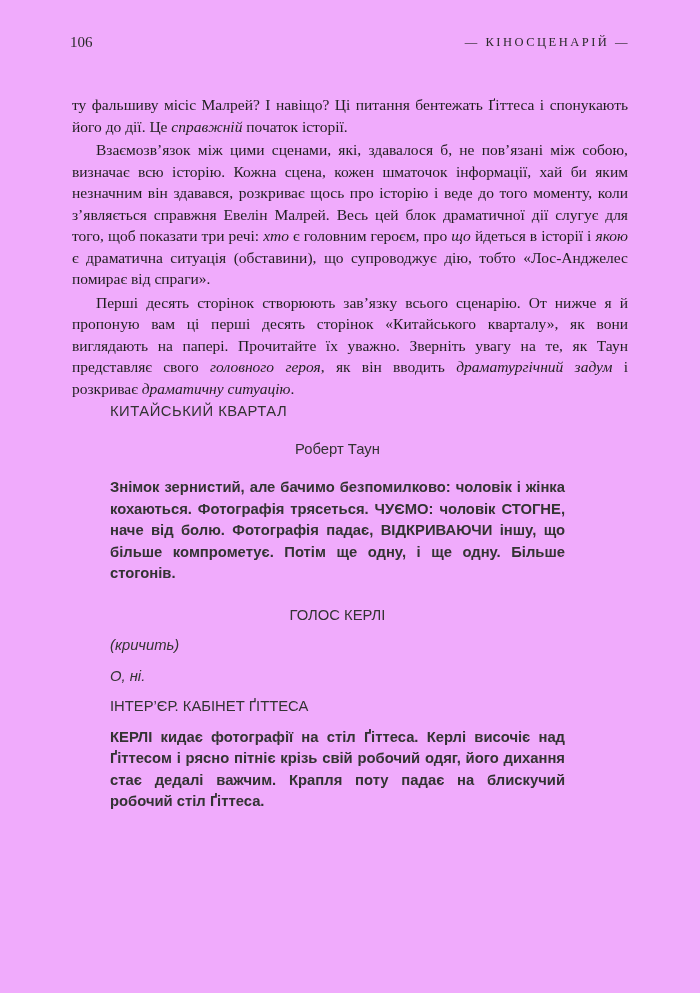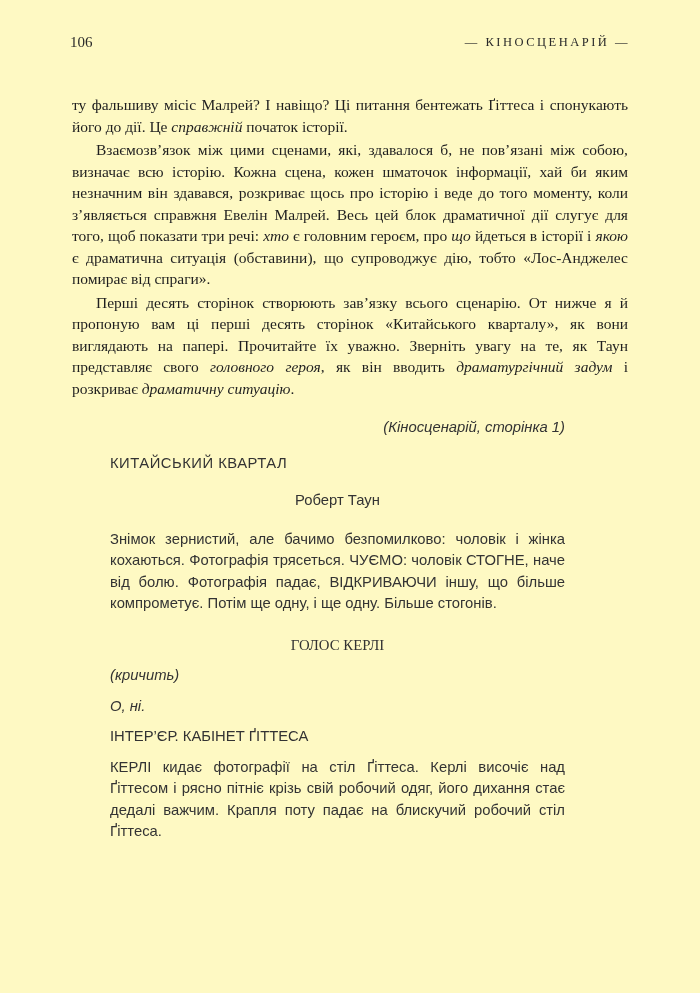--- a/index.html
+++ b/index.html
@@ -1,21 +1,21 @@
 <!DOCTYPE html>
 <html lang="uk"><head>
 <meta charset="utf-8">
 <style>
   html, body { margin: 0; padding: 0; background: #ffffff; }
   .page {
     position: relative;
     width: 700px;
     height: 993px;
     margin: 0 auto;
-    background: #fef9c3;
+    background: #f0abfc;
     box-sizing: border-box;
     padding: 34px 70px 0 70px;
     overflow: hidden;
     color: #1f1f1f;
     font-family: "Liberation Serif", serif;
   }
   
   .header {
     position: relative;
     height: 20px;
@@ -62,43 +62,42 @@
   }
   .script-title {
     letter-spacing: 0.5px;
     margin: 0 0 10px 0;
   }
   .script-author {
     text-align: center;
     margin: 16px 0 17px 0;
   }
   .sblock { margin: 0 0 9px 0; }
-  .sblock.action { text-align: justify; margin-bottom: 10px; }
-  .sblock.character { text-align: center; margin-top: 20px; font-family: Liberation Serif, serif; }
+  .sblock.action { text-align: justify; margin-bottom: 10px; font-weight: bold; }
+  .sblock.character { text-align: center; margin-top: 20px; }
   .sblock.parenthetical { font-style: italic; }
   .sblock.dialogue-italic { font-style: italic; }
 </style>
 </head>
 <body>
 
 <div class="page">
 
   <div class="header">
     <span class="page-number">106</span>
     <span class="running-title">— КІНОСЦЕНАРІЙ —</span>
   </div>
 
   <div class="bodytext">
     <p><span>ту фальшиву місіс Малрей? І навіщо? Ці питання бентежать Ґіттеса і спонукають його до дії. Це </span><span style="font-style: italic;">справжній</span><span> початок історії.</span></p>
     <p class="indent"><span>Взаємозв’язок між цими сценами, які, здавалося б, не пов’язані між собою, визначає всю історію. Кожна сцена, кожен шматочок інформації, хай би яким незначним він здавався, розкриває щось про історію і веде до того моменту, коли з’являється справжня Евелін Малрей. Весь цей блок драматичної дії слугує для того, щоб показати три речі: </span><span style="font-style: italic;">хто</span><span> є головним героєм, про </span><span style="font-style: italic;">що</span><span> йдеться в історії і </span><span style="font-style: italic;">якою</span><span> є драматична ситуація (обставини), що супроводжує дію, тобто «Лос-Анджелес помирає від спраги».</span></p>
     <p class="indent"><span>Перші десять сторінок створюють зав’язку всього сценарію. От нижче я й пропоную вам ці перші десять сторінок «Китайського кварталу», як вони виглядають на папері. Прочитайте їх уважно. Зверніть увагу на те, як Таун представляє свого </span><span style="font-style: italic;">головного героя</span><span>, як він вводить </span><span style="font-style: italic;">драматургічний задум</span><span> і розкриває </span><span style="font-style: italic;">драматичну ситуацію</span><span>.</span></p>
   </div>
 
   <div class="script-excerpt">
-    <div class="caption">(Кіносценарій, сторінка 1)</div>
     <div class="script-title">КИТАЙСЬКИЙ КВАРТАЛ</div>
     <div class="script-author">Роберт Таун</div>
 
     <div class="sblock action">Знімок зернистий, але бачимо безпомилково: чоловік і жінка кохаються. Фотографія трясеться. ЧУЄМО: чоловік СТОГНЕ, наче від болю. Фотографія падає, ВІДКРИВАЮЧИ іншу, що більше компрометує. Потім ще одну, і ще одну. Більше стогонів.</div>
     <div class="sblock character">ГОЛОС КЕРЛІ</div>
     <div class="sblock parenthetical">(кричить)</div>
     <div class="sblock dialogue-italic">О, ні.</div>
     <div class="sblock slug">ІНТЕР’ЄР. КАБІНЕТ ҐІТТЕСА</div>
     <div class="sblock action">КЕРЛІ кидає фотографії на стіл Ґіттеса. Керлі височіє над Ґіттесом і рясно пітніє крізь свій робочий одяг, його дихання стає дедалі важчим. Крапля поту падає на блискучий робочий стіл Ґіттеса.</div>
   </div>

